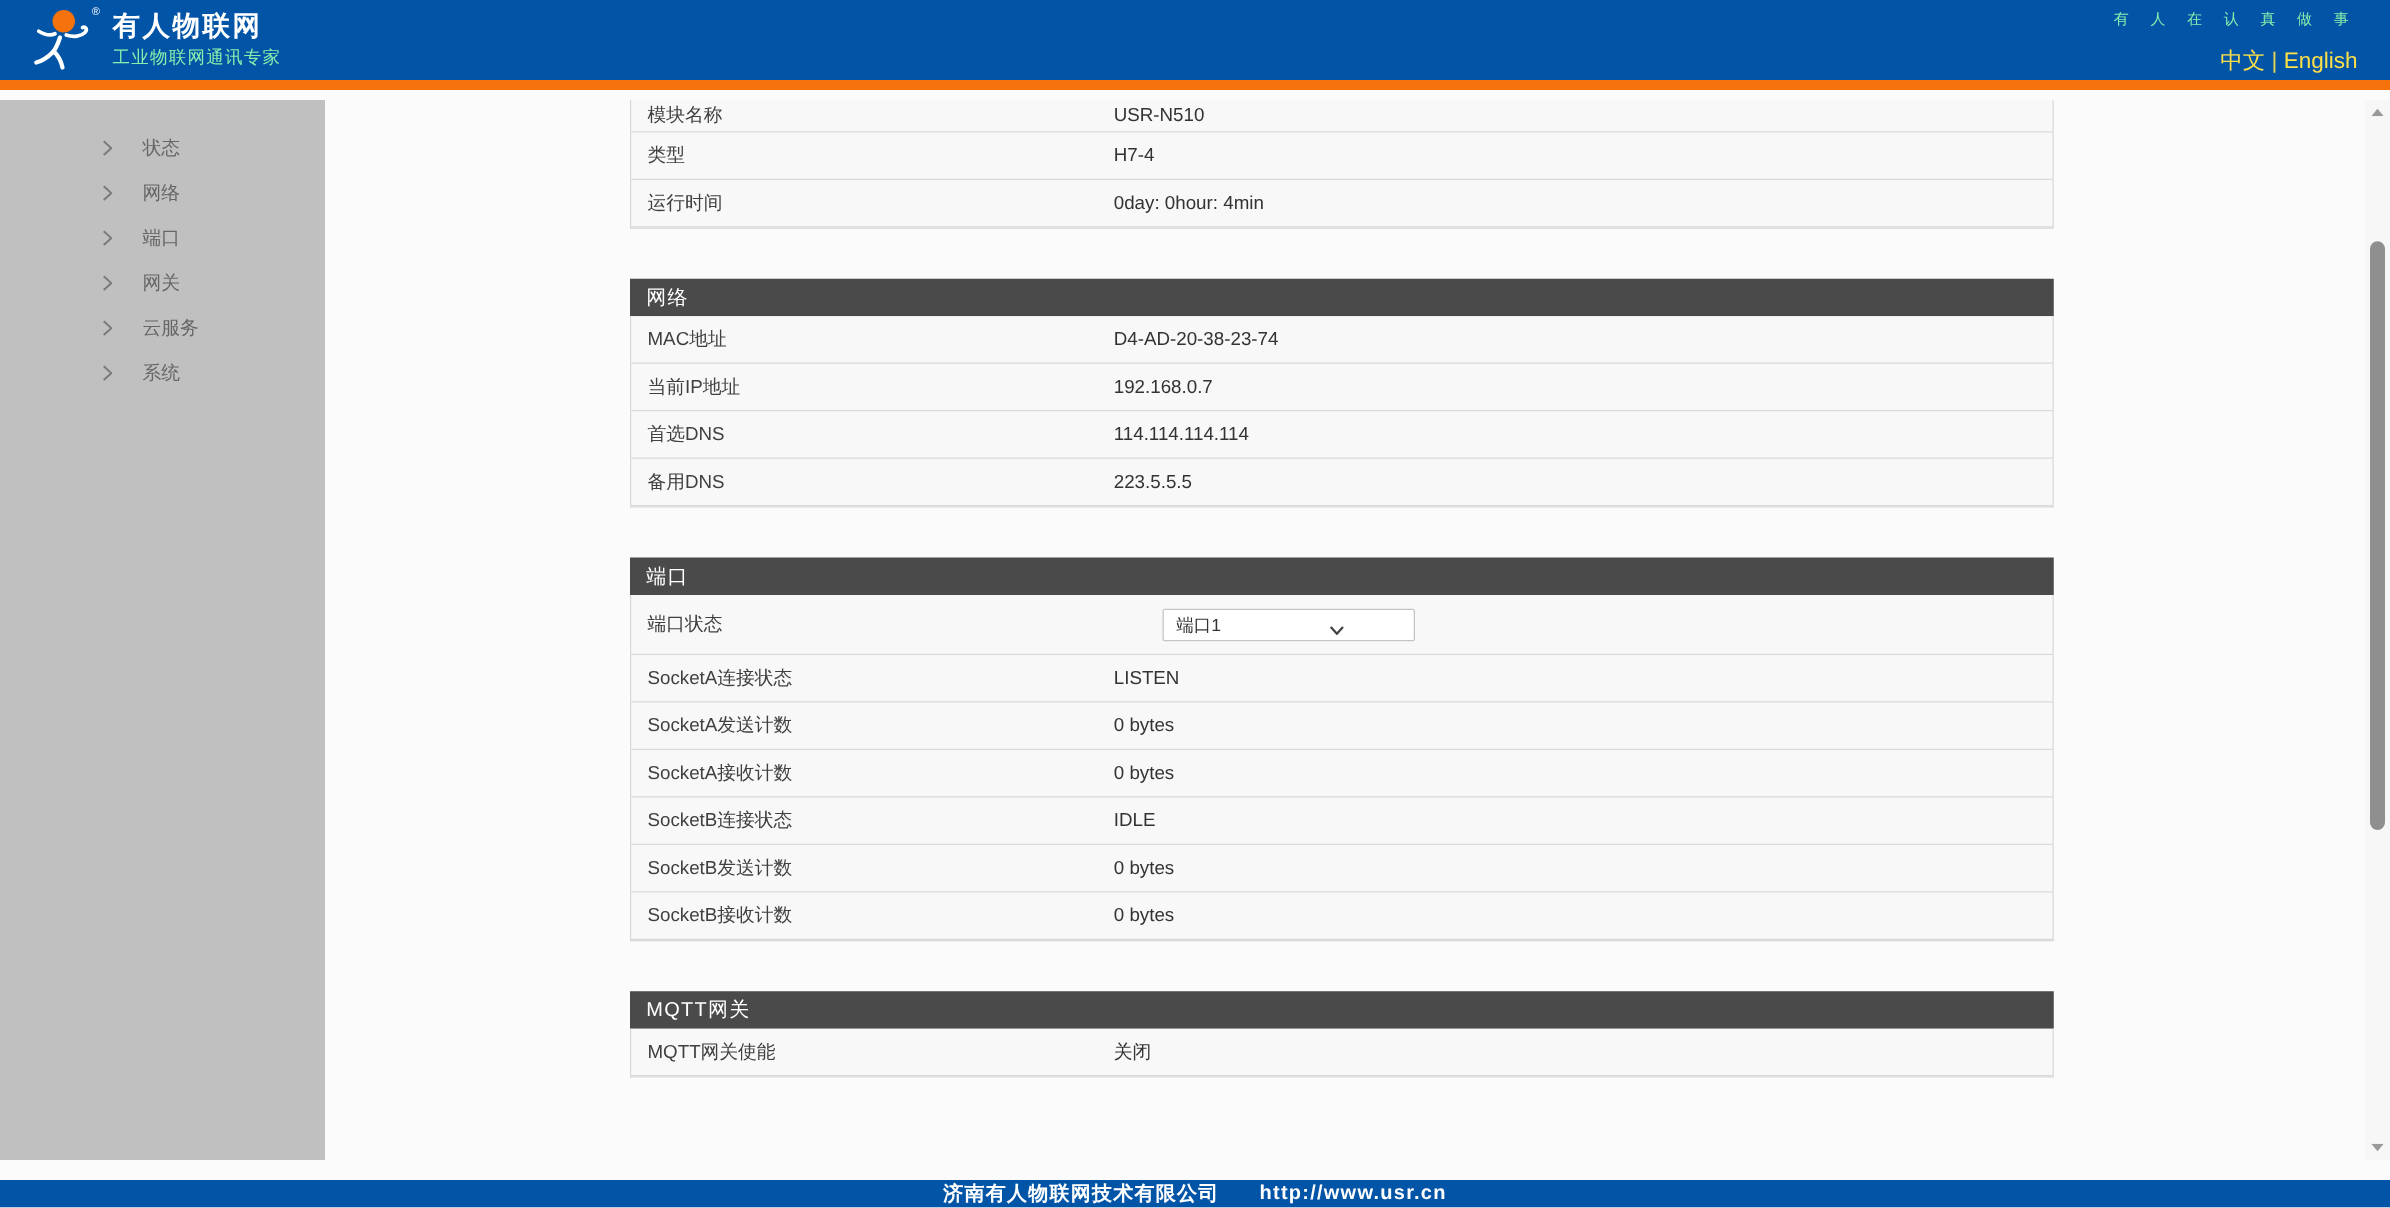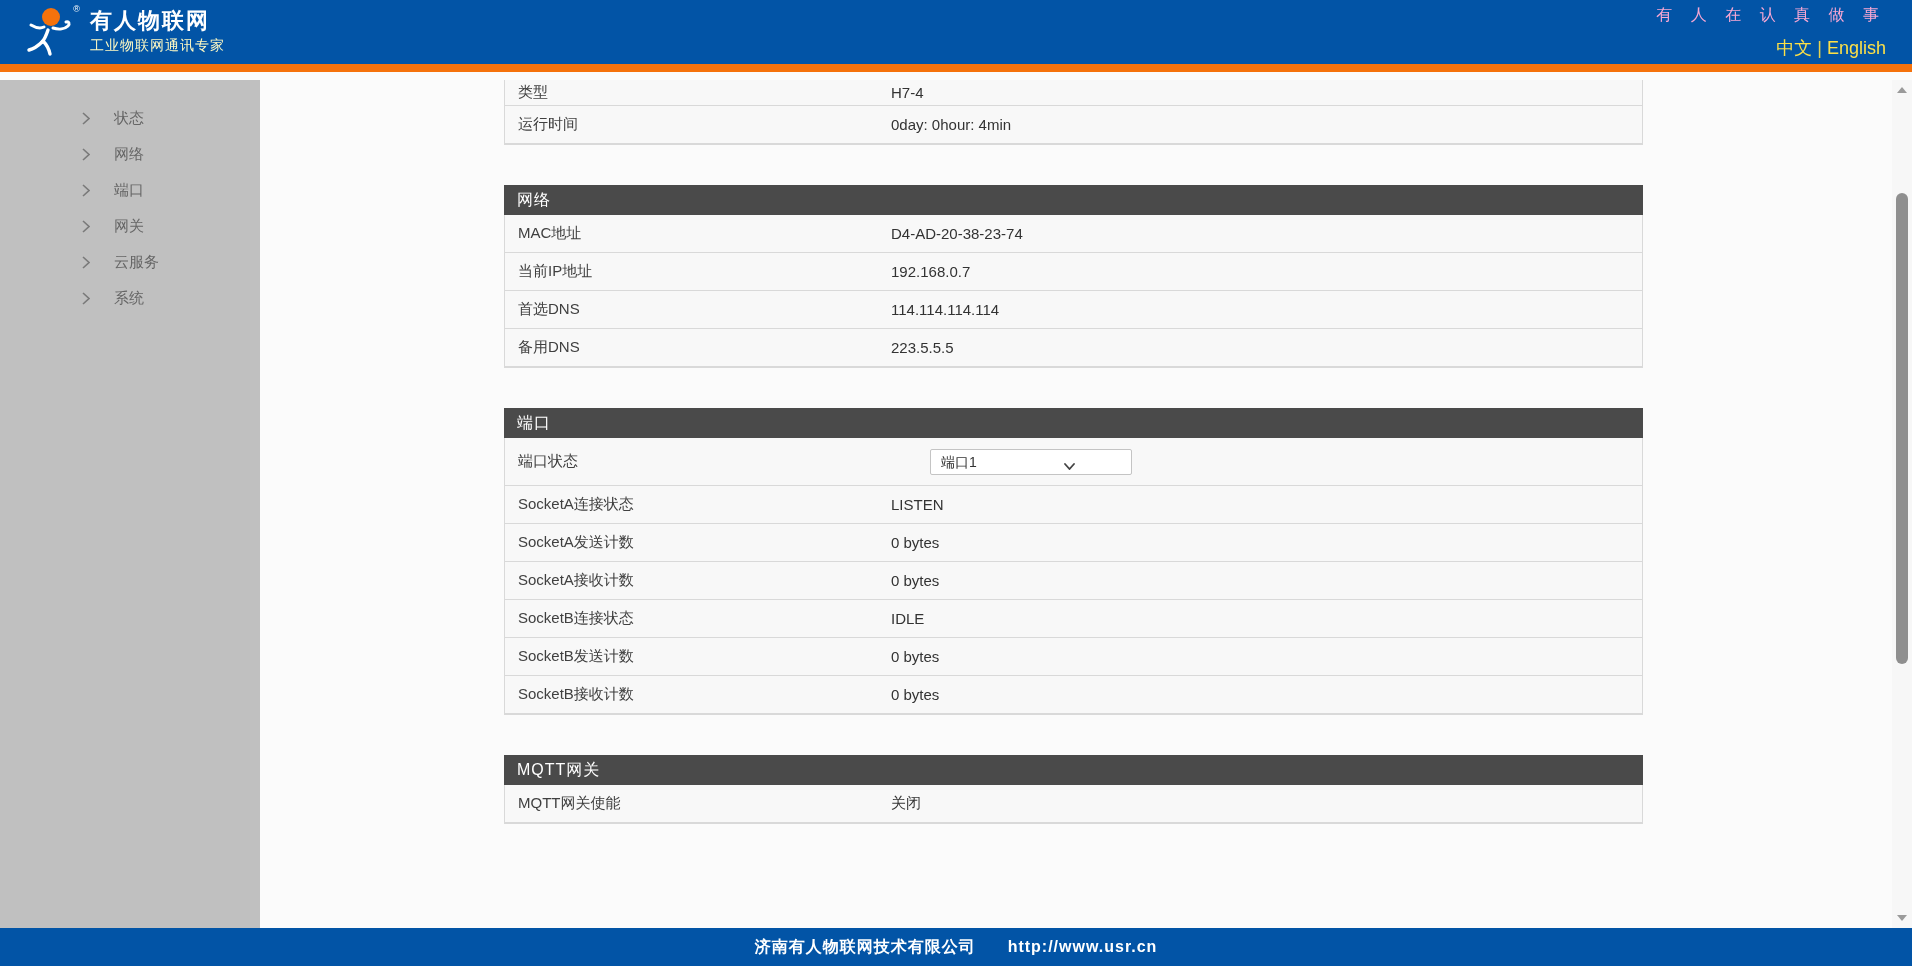--- a/index.html
+++ b/index.html
@@ -11,23 +11,23 @@
   html,body{width:1912px;height:966px;overflow:hidden;}
   body{font-family:"Liberation Sans","DejaVu Sans",sans-serif;background:#fbfbfb;position:relative;}
 
   
   .topbar{position:absolute;left:0;top:0;width:1912px;height:72px;background:var(--blue);
     border-bottom:8px solid var(--orange);display:flex;align-items:center;justify-content:space-between;}
   .brand{display:flex;align-items:center;padding-left:20px;gap:12px;}
   .brand .mark{position:relative;width:58px;height:52px;}
   .brand .reg{position:absolute;right:-2px;top:-2px;color:#fff;font-size:9px;}
   .brand-text .t1{color:#fff;font-size:22px;font-weight:bold;letter-spacing:2px;line-height:24px;}
-  .brand-text .t2{color:#fef9c3;font-size:14px;letter-spacing:1px;line-height:20px;margin-top:2px;}
+  .brand-text .t2{color:#86efac;font-size:14px;letter-spacing:1px;line-height:20px;margin-top:2px;}
   .top-right{padding-right:26px;text-align:right;}
-  .slogan{color:#f9a8d4;font-size:16px;letter-spacing:7px;line-height:22px;}
+  .slogan{color:#86efac;font-size:12px;letter-spacing:7px;line-height:22px;}
   .langs{color:#fde047;font-size:18px;margin-top:10px;}
   .langs span{cursor:pointer;}
   .langs .sep{margin:0 5px;opacity:.9;}
 
   
   .sidebar{position:absolute;left:0;top:80px;width:260px;height:848px;background:var(--sidebar);padding-top:20px;padding-left:20px;}
   .side-item{height:36px;display:flex;align-items:center;padding-left:62px;color:#666;
     font-size:15px;cursor:pointer;}
   .side-item svg{margin-right:12px;color:#7a7a7a;}
 
@@ -50,21 +50,21 @@
     font-size:14px;color:#333;padding-left:10px;appearance:none;-webkit-appearance:none;border-radius:2px;}
   .selwrap svg{position:absolute;right:9px;top:8px;pointer-events:none;color:#444;}
 
   
   .scrollbar{position:absolute;right:0;top:80px;width:20px;height:848px;background:#f7f7f7;}
   .sb-arrow{position:absolute;left:0;width:20px;height:16px;display:flex;align-items:center;justify-content:center;cursor:pointer;}
   .sb-arrow.up{top:2px;} .sb-arrow.down{bottom:2px;}
   .sb-thumb{position:absolute;left:4px;top:113px;width:12px;height:471px;background:#8f8f8f;border-radius:6px;cursor:pointer;}
 
   
-  .footer{position:absolute;left:0;bottom:0;width:1912px;height:38px;background:var(--blue);
+  .footer{position:absolute;left:0;bottom:0;width:1912px;height:22px;background:var(--blue);
     display:flex;align-items:center;justify-content:center;gap:32px;}
   .footer span{color:#fff;font-size:16px;font-weight:bold;letter-spacing:1px;}
   .footer .url{cursor:pointer;}
 </style>
 </head>
 <body>
 
 <div class="topbar">
   <div class="brand">
     <div class="mark">
@@ -140,20 +140,24 @@
       </span>
       <span>系统</span>
     </div>
   </div>
 
 <div class="content">
   <div class="tables">
       <div class="section no-head clipped">
         <div class="sect-body">
           <div class="trow">
+            <div class="lbl">模块名称</div>
+            <div class="val">USR-N510</div>
+          </div>
+          <div class="trow">
             <div class="lbl">类型</div>
             <div class="val">H7-4</div>
           </div>
           <div class="trow">
             <div class="lbl">运行时间</div>
             <div class="val">0day: 0hour: 4min</div>
           </div>
         </div>
       </div>
       <div class="section">

